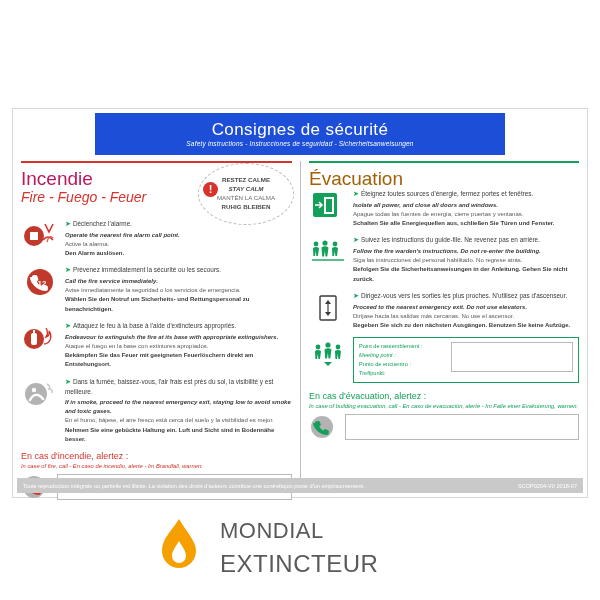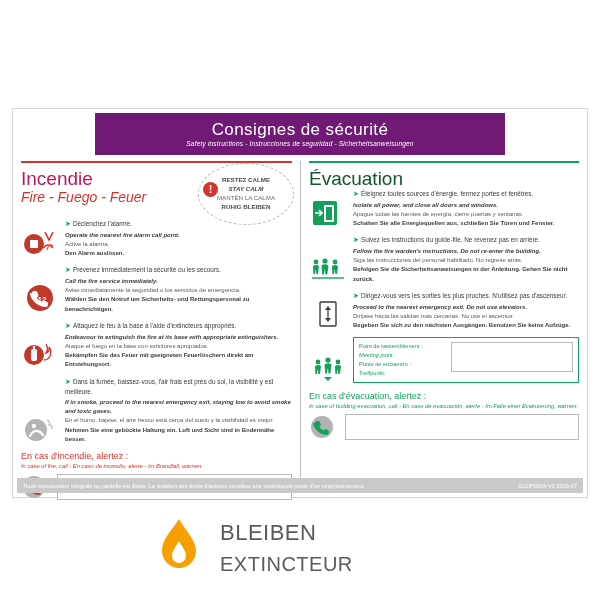--- a/index.html
+++ b/index.html
@@ -22,21 +22,21 @@
     left: 12px; top: 108px;
     width: 576px; height: 390px;
     background: #ffffff;
     border: 1px solid #d8d8d8;
   }
 
   
   .header-band {
     position: relative;
     height: 42px;
-    background: #701a75;
+    background: #1d4ed8;
     margin: 4px 4px 0 4px;
     display: flex;
     align-items: center;
     justify-content: center;
   }
   .header-band::before,
   .header-band::after {
     content: "";
     position: absolute;
     top: 0; bottom: 0;
@@ -83,21 +83,21 @@
   }
   .rule-red { background: #d6332c; }
   .rule-green { background: #12a05a; }
 
   .col-title {
     font-size: 19px;
     line-height: 1;
     margin: 0 0 1px 0;
   }
   .col-title.red { color: #be185d; }
-  .col-title.green { color: #14532d; }
+  .col-title.green { color: #a16207; }
   .col-sub {
     font-size: 14px;
     font-style: italic;
     margin-bottom: 8px;
   }
   .col-sub.red { color: #d6332c; }
   .col-sub.green { color: #12a05a; }
 
   
   .stay-calm {
@@ -132,21 +132,21 @@
   
   .item {
     display: flex;
     gap: 6px;
     margin-bottom: 7px;
   }
   .item-icon {
     width: 38px;
     min-width: 38px;
     display: flex;
-    align-items: flex-end;
+    align-items: flex-start;
     justify-content: center;
     padding-top: 1px;
     font-weight: bold;
   }
   .item-body { flex: 1; }
   .item-lead {
     font-size: 6.4px;
     color: #3a3a3a;
     line-height: 1.5;
     margin-bottom: 1px;
@@ -219,21 +219,21 @@
     position: absolute;
     left: 148px; top: 512px;
     width: 310px; height: 72px;
     display: flex;
     align-items: center;
     gap: 10px;
   }
   .brand-mark { width: 62px; height: 62px; flex: 0 0 62px; }
   .brand-text { line-height: 1.0; }
   .brand-l1 { font-size: 22px; color: #5a5a5a; letter-spacing: .5px; }
-  .brand-l2 { font-size: 20px; color: #5a5a5a; letter-spacing: .5px; margin-top: 10px; }
+  .brand-l2 { font-size: 24px; color: #5a5a5a; letter-spacing: .5px; margin-top: 10px; }
 
   svg { display: block; }
 </style>
 </head>
 <body>
 
 <div class="page">
 
   <div class="poster">
 
@@ -480,18 +480,18 @@
   </div>
 
   <div class="brand">
     <div class="brand-mark">
       <svg width="62" height="62" viewBox="0 0 62 62">
         <path d="M31 2 C22 16 14 22 14 34 a17 17 0 0 0 34 0 C48 24 40 17 31 2 Z" fill="#f5a000"></path>
         <path d="M31 24 C27 31 24 34 24 39 a7 7 0 0 0 14 0 C38 34 35 31 31 24 Z" fill="#ffffff"></path>
       </svg>
     </div>
     <div class="brand-text">
-      <div class="brand-l1">BLEIBEN</div>
+      <div class="brand-l1">MONDIAL</div>
       <div class="brand-l2">EXTINCTEUR</div>
     </div>
   </div>
 
 </div>
 
 </body></html>

